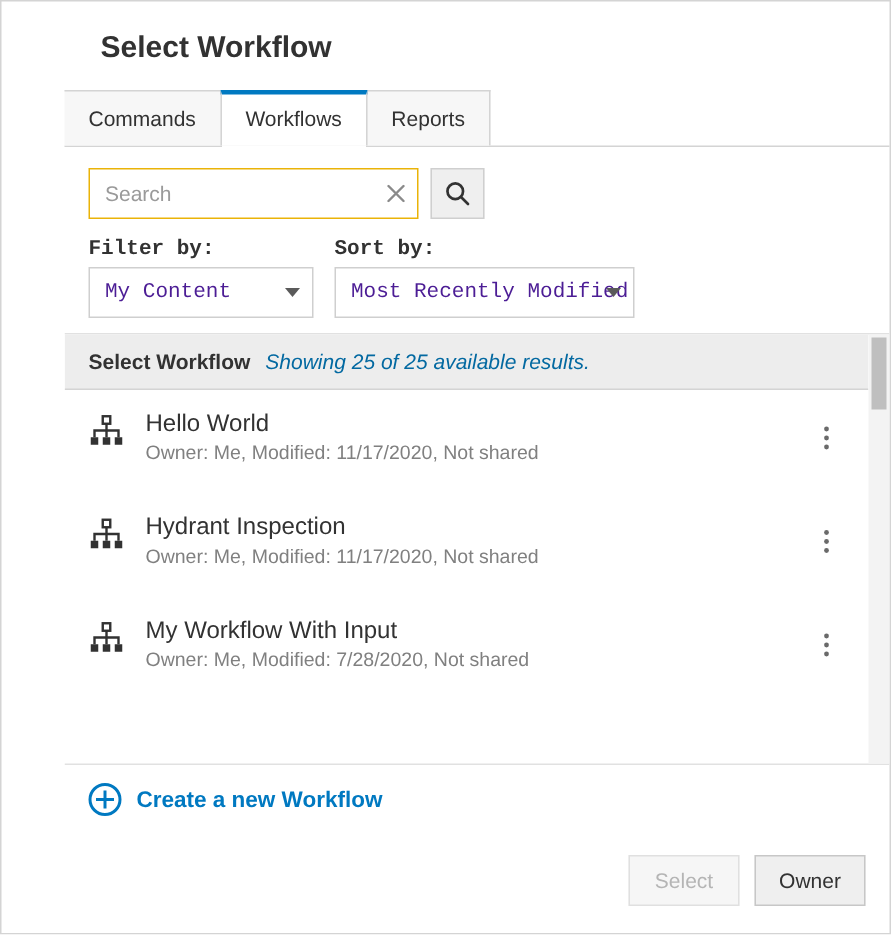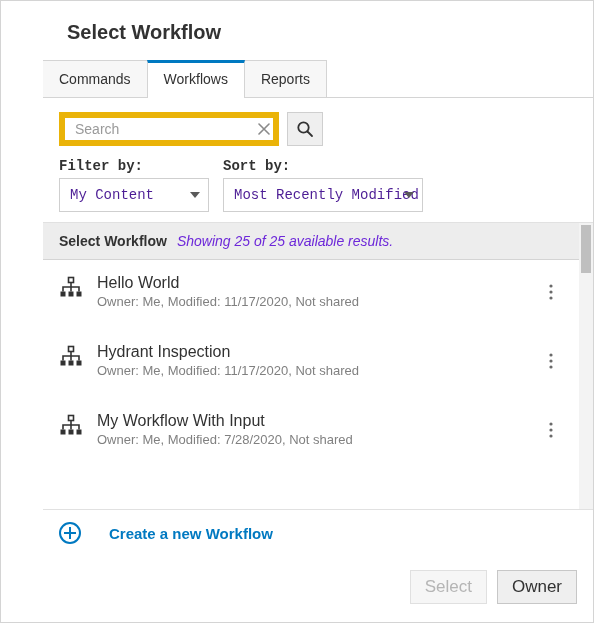--- a/index.html
+++ b/index.html
@@ -70,21 +70,21 @@
     align-items: stretch;
     gap: 8px;
   }
   .search-wrap {
     position: relative;
     width: 220px;
   }
   .search-input {
     width: 100%;
     height: 34px;
-    border: 6px solid #eab308;
+    border: 1px solid #eab308;
     padding: 0 30px 0 10px;
     font-size: 14px;
     color: #323232;
     outline: none;
   }
   .search-input::placeholder { color: #9a9a9a; }
   .clear-btn {
     position: absolute;
     right: 0; top: 0; bottom: 0;
     width: 30px;
@@ -149,21 +149,21 @@
     border-bottom: 1px solid #d4d4d4;
     padding: 10px 16px;
     display:flex; align-items: baseline; gap: 10px;
   }
   .results-header .primary {
     font-weight: 600;
     color: #323232;
   }
   .results-header .secondary {
     font-style: italic;
-    color: #6d28d9;
+    color: #0369a1;
   }
   .list {
     background: #ffffff;
   }
   .item {
     display:flex;
     align-items:flex-start;
     padding: 14px 16px 14px 16px;
     gap: 14px;
     cursor: pointer;
@@ -205,21 +205,21 @@
     position:absolute; top:2px; left:2px; right:2px;
     height: 48px;
     background: #bfbfbf;
   }
   
   .create-row {
     border-top: 1px solid #e1e1e1;
     padding: 12px 16px;
   }
   .create-link {
-    display:flex; align-items:center; gap:28px;
+    display:flex; align-items:center; gap:10px;
     color: #0079c1;
     font-weight: 600;
     font-size: 15px;
     cursor: pointer;
     width: fit-content;
   }
   .plus-circle {
     width: 22px; height: 22px;
     border: 2px solid #0079c1;
     border-radius: 50%;
@@ -232,21 +232,21 @@
     justify-content: flex-end;
     gap: 10px;
     padding: 14px 16px 18px 16px;
   }
   .btn {
     min-width: 74px;
     height: 34px;
     padding: 0 14px;
     border: 1px solid #c7c7c7;
     background: #efefef;
-    font-size: 17px;
+    font-size: 14px;
     color: #323232;
     cursor: pointer;
   }
   .btn.disabled {
     color: #b5b5b5;
     background: #f6f6f6;
     border-color: #e0e0e0;
     cursor: default;
   }
   svg { display:block; }

